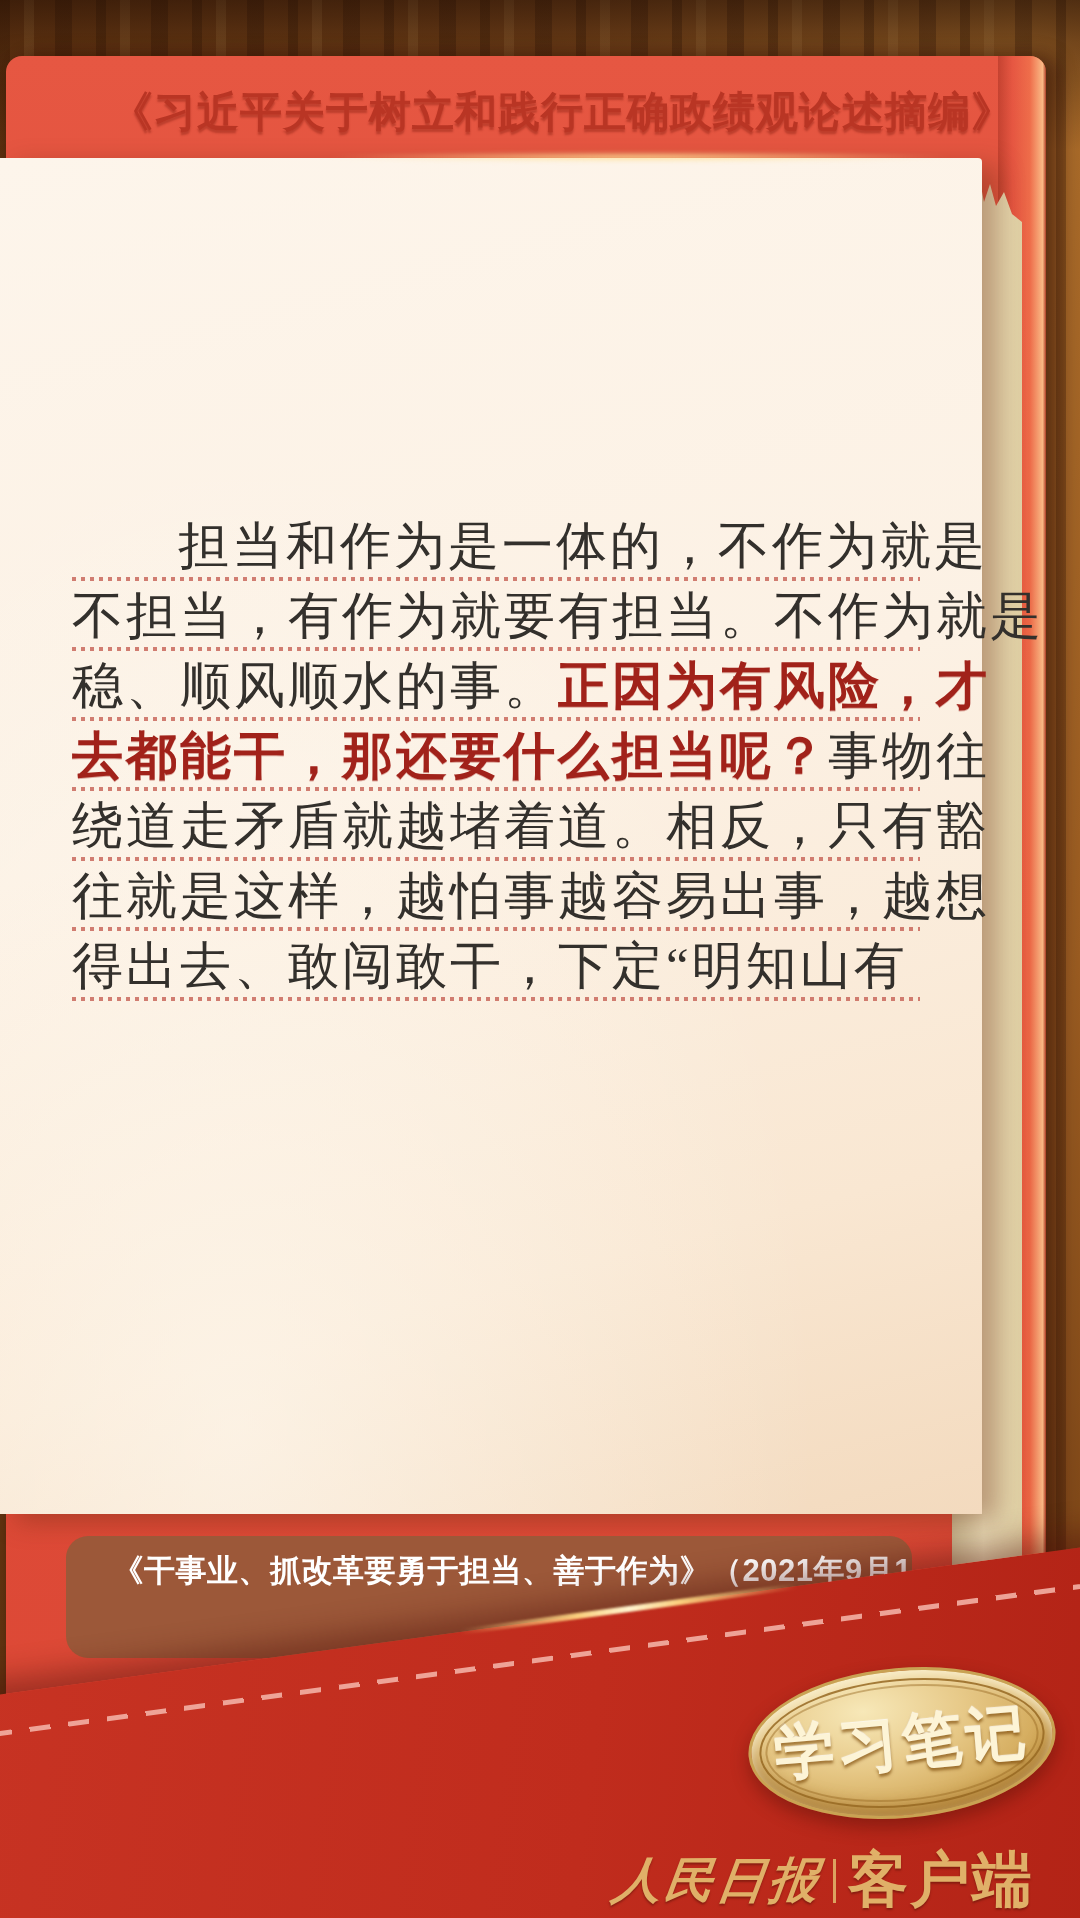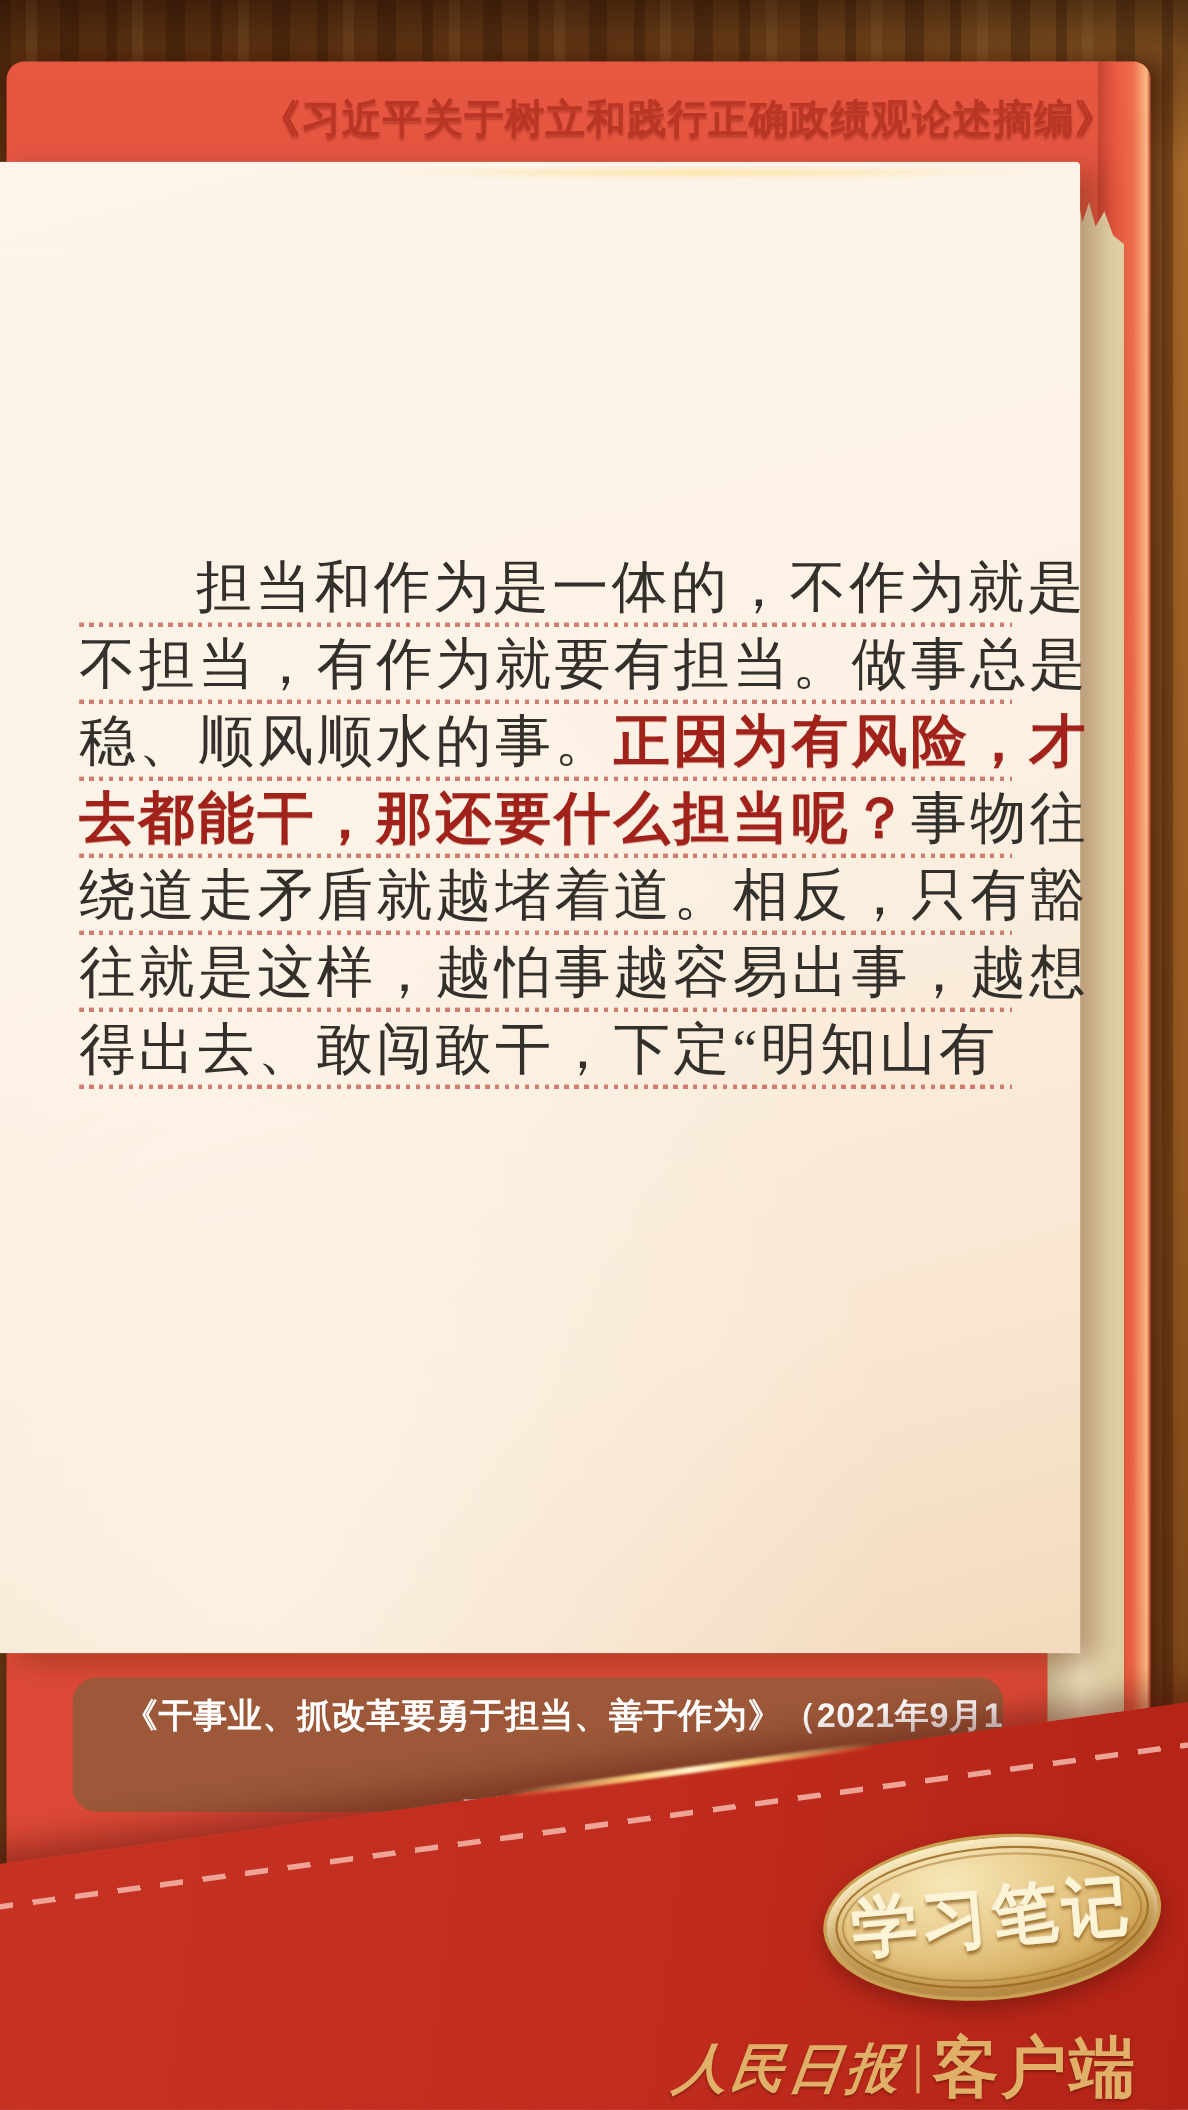--- a/index.html
+++ b/index.html
@@ -26,34 +26,34 @@
     box-shadow:0 10px 28px rgba(45,12,4,.5), 14px 0 18px rgba(45,12,4,.45);
   }
   .cover::after{ 
     content:"";position:absolute;top:0;bottom:0;right:0;width:48px;
     border-radius:0 16px 0 0;
     background:linear-gradient(90deg, rgba(120,20,10,.30) 0%, rgba(255,255,255,0) 30%,
       rgba(255,150,90,.35) 66%, rgba(255,210,150,.8) 93%, rgba(110,35,8,.45) 100%);
   }
   .banner-title{
     position:absolute;top:84px;left:0;width:1014px;z-index:2;
-    text-align:right;font-size:36px;font-weight:700;letter-spacing:1px;
+    text-align:right;font-size:42px;font-weight:700;letter-spacing:1px;
     color:#b93524;text-shadow:0 3px 2px rgba(130,28,14,.4);
   }
   
   .sheet2{
     position:absolute;left:952px;top:176px;width:70px;height:1620px;z-index:2;
     background:linear-gradient(90deg,#c9ba92 0%,#efe4bd 45%,#e0d0a4 100%);
     clip-path:polygon(0 40px,20px 32px,27px 0,32px 26px,38px 8px,44px 30px,
       52px 16px,60px 38px,70px 46px,70px 1620px,0 1620px);
     box-shadow:6px 0 10px rgba(100,45,15,.4);
   }
   
   .page{
-    position:absolute;left:0;top:147px;width:982px;height:1356px;z-index:3;
+    position:absolute;left:0;top:158px;width:982px;height:1356px;z-index:3;
     border-radius:0 4px 0 0;
     background:
       radial-gradient(ellipse at 24% 94%, rgba(255,252,245,.55), rgba(255,252,245,0) 55%),
       linear-gradient(165deg,#fdf5eb 0%,#fcf1e4 45%,#f9e7d2 78%,#f3dabe 100%);
     box-shadow:16px 8px 26px rgba(110,45,20,.42);
   }
   .page-glow{
     position:absolute;left:330px;top:152px;width:620px;height:10px;z-index:4;
     background:radial-gradient(ellipse at center, rgba(255,224,150,.95), rgba(255,224,150,0) 72%);
     filter:blur(2px);
@@ -139,21 +139,21 @@
 
 <div class="cover"></div>
 
 <div class="banner-title">《习近平关于树立和践行正确政绩观论述摘编》</div>
 
 <div class="sheet2"></div>
 
 <div class="page">
   <div class="quote">
       <div class="qline indent"><span>担当和作为是一体的，不作为就是</span></div>
-      <div class="qline"><span>不担当，有作为就要有担当。做事总是</span></div>
+      <div class="qline"><span>不担当，有作为就要有担当。不作为就是</span></div>
       <div class="qline"><span>稳、顺风顺水的事。</span><span class="em-red">正因为有风险，才</span></div>
       <div class="qline"><span class="em-red">去都能干，那还要什么担当呢？</span><span>事物往</span></div>
       <div class="qline"><span>绕道走矛盾就越堵着道。相反，只有豁</span></div>
       <div class="qline"><span>往就是这样，越怕事越容易出事，越想</span></div>
       <div class="qline"><span>得出去、敢闯敢干，下定“明知山有</span></div>
     </div>
 
   <div class="citation">
     <div class="cit-line1">《干事业、抓改革要勇于担当、善于作为》（2021年9月1日）</div>
     <div class="cit-line2">习近平《论坚持全面深化改革》第二卷</div>

